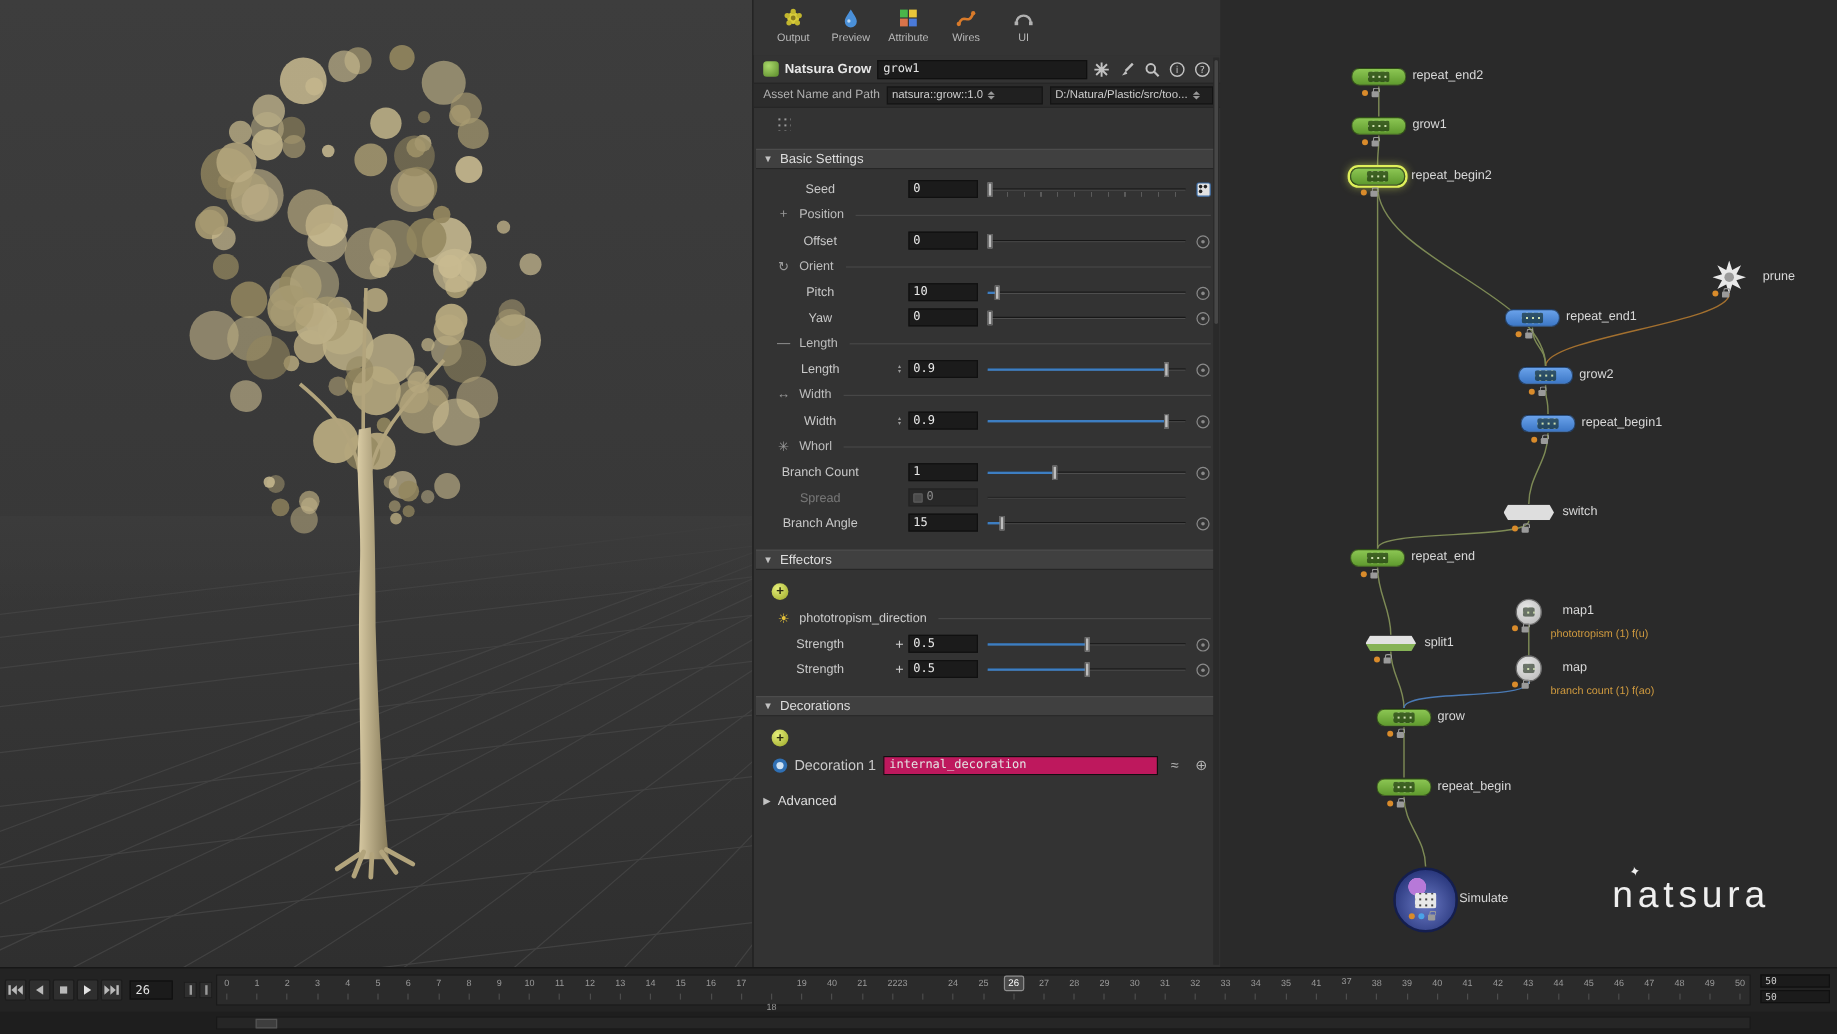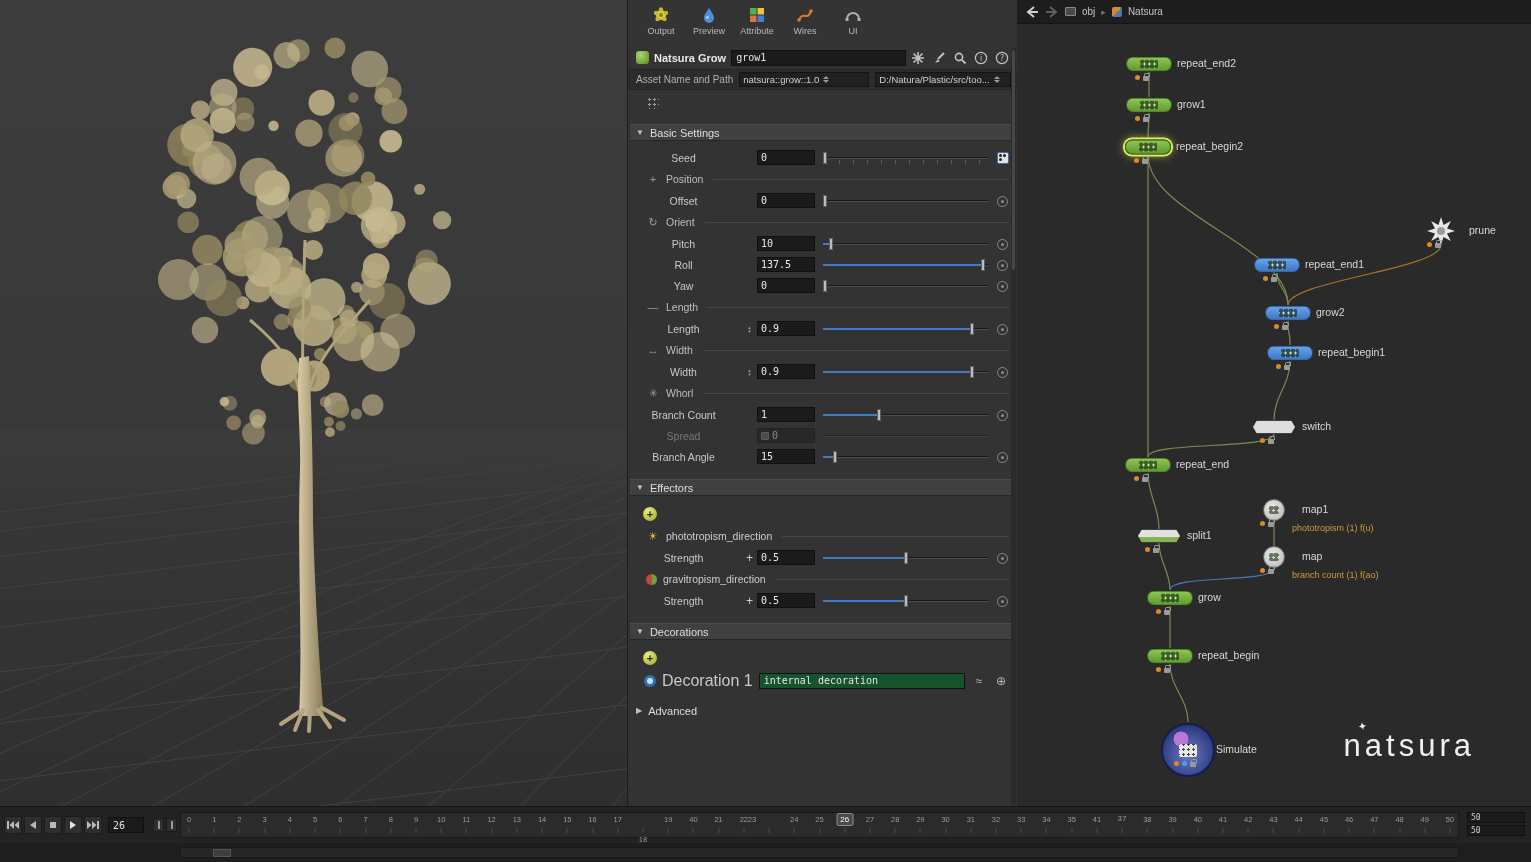--- a/index.html
+++ b/index.html
@@ -82,22 +82,22 @@
   .eff-ico.gravity { width:11px; height:11px; border-radius:50%;
     background:linear-gradient(90deg,#bf4a36 50%, #69a348 50%); }
   .eff-label { color:#cccccc; font-size:10.5px; }
   .addrow { height:23px; display:flex; align-items:center; padding-left:15px; }
   .addbtn { width:14px; height:14px; border-radius:50%; background:radial-gradient(circle at 35% 30%, #e6ef7a, #9aa626);
     color:#2c2c10; font-size:11px; font-weight:bold; display:flex; align-items:center; justify-content:center; }
   .decorow { display:flex; align-items:center; height:23px; padding:0 8px 0 16px; gap:6px; }
   .eye { width:12px; height:12px; border-radius:50%; background:#2f6fb3; position:relative; flex:none; }
   .eye::before { content:''; position:absolute; left:3px; top:3px; width:6px; height:6px; border-radius:50%;
     background:#cfe2f4; }
-  .deco-label { color:#c9c9c9; font-size:16px; white-space:nowrap; }
-  .deco-field { flex:1; height:16px; background:#14532d; border:1px solid #101010; color:#e4e4e4;
+  .deco-label { color:#c9c9c9; font-size:12px; white-space:nowrap; }
+  .deco-field { flex:1; height:16px; background:#be185d; border:1px solid #101010; color:#e4e4e4;
     font-family:"DejaVu Sans Mono",monospace; font-size:10px; padding:0 4px; }
   .deco-ico { width:16px; text-align:center; color:#b5b5b5; font-size:12px; }
   .pscroll { position:absolute; right:1px; top:48px; width:5px; height:756px; background:#2a2a2a; }
   .pscroll::before { content:''; position:absolute; left:1px; top:2px; width:3px; height:220px; background:#474747; border-radius:2px; }
   
   .network { position:absolute; left:1017px; top:0; width:514px; height:806px; background:#2a2a2a; overflow:hidden; }
   .net-bar { position:relative; z-index:3; display:flex; align-items:center; gap:6px; height:24px; padding:0 8px;
     background:#1d1d1d; border-bottom:1px solid #151515; }
   .net-bar .crumb { font-size:10px; color:#c3c3c3; }
   .crumb-ic1 { width:11px; height:9px; border:1px solid #8a8a8a; border-radius:1px; background:#4a4a4a; }
@@ -476,33 +476,20 @@
               <span class="fval">10</span>
             </div>
             <div class="pslider">
               <div class="track"></div>
               <div class="fill" style="width: 5%; background: rgb(61, 126, 194);"></div>
               <div class="handle" style="left: calc(5% - 2px);"></div>
             </div>
             <div class="pmenu menu-ic"></div>
           </div>
           <div class="prow">
-            <div class="plabel">Roll</div>
-            <div class="pslot"></div>
-            <div class="pfield">
-              <span class="fval">137.5</span>
-            </div>
-            <div class="pslider">
-              <div class="track"></div>
-              <div class="fill" style="width: 97%; background: rgb(61, 126, 194);"></div>
-              <div class="handle" style="left: calc(97% - 2px);"></div>
-            </div>
-            <div class="pmenu menu-ic"></div>
-          </div>
-          <div class="prow">
             <div class="plabel">Yaw</div>
             <div class="pslot"></div>
             <div class="pfield">
               <span class="fval">0</span>
             </div>
             <div class="pslider">
               <div class="track"></div>
               <div class="handle" style="left: calc(1% - 2px);"></div>
             </div>
             <div class="pmenu menu-ic"></div>
@@ -611,25 +598,20 @@
             <div class="pslot plusbox">+</div>
             <div class="pfield">
               <span class="fval">0.5</span>
             </div>
             <div class="pslider">
               <div class="track"></div>
               <div class="fill" style="width: 50%; background: rgb(61, 126, 194);"></div>
               <div class="handle" style="left: calc(50% - 2px);"></div>
             </div>
             <div class="pmenu menu-ic"></div>
-          </div>
-          <div class="effrow">
-            <span class="eff-ico gravity"></span>
-            <span class="eff-label">gravitropism_direction</span>
-            <span class="sh-line"></span>
           </div>
           <div class="prow">
             <div class="plabel">Strength</div>
             <div class="pslot plusbox">+</div>
             <div class="pfield">
               <span class="fval">0.5</span>
             </div>
             <div class="pslider">
               <div class="track"></div>
               <div class="fill" style="width: 50%; background: rgb(61, 126, 194);"></div>
@@ -656,35 +638,20 @@
         </div>
         <div class="sec-collapsed">
           <span class="tri">▶</span>
           <span>Advanced</span>
         </div>
       </div>
     <div class="pscroll"></div>
   </div>
 
   <div class="network">
-    <div class="net-bar">
-      <svg width="14" height="12">
-        <path d="M9,1 L3,6 L9,11" stroke="#cfcfcf" stroke-width="2" fill="none"></path>
-          <path d="M3,6 L13,6" stroke="#cfcfcf" stroke-width="2"></path>
-      </svg>
-      <svg width="14" height="12">
-        <path d="M5,1 L11,6 L5,11" stroke="#5e5e5e" stroke-width="2" fill="none"></path>
-          <path d="M1,6 L11,6" stroke="#5e5e5e" stroke-width="2"></path>
-      </svg>
-      <span class="crumb-ic1"></span>
-      <span class="crumb">obj</span>
-      <span class="crumb-sep">▸</span>
-      <span class="crumb-ic2"></span>
-      <span class="crumb">Natsura</span>
-    </div>
     <svg id="net-wires" width="514" height="806">
         <path d="M132,72 C132,88 132,81 132,97" fill="none" stroke="#7d8a55" stroke-width="1.2"></path>
         <path d="M132,113 C132,129 131,123 131,139" fill="none" stroke="#7d8a55" stroke-width="1.2"></path>
         <path d="M131,155 C131,215 271,245 271,305" fill="none" stroke="#7d8a55" stroke-width="1.2"></path>
         <path d="M131,155 C131,275.8 131,336.2 131,457" fill="none" stroke="#7d8a55" stroke-width="1.2"></path>
         <path d="M424,245 C424,269 271,281 271,305" fill="none" stroke="#a3702f" stroke-width="1.2"></path>
         <path d="M260,273 C260,289 271,289 271,305" fill="none" stroke="#7d8a55" stroke-width="1.2"></path>
         <path d="M271,321 C271,337 273,329 273,345" fill="none" stroke="#7d8a55" stroke-width="1.2"></path>
         <path d="M273,361 C273,384.6 257,396.4 257,420" fill="none" stroke="#7d8a55" stroke-width="1.2"></path>
         <path d="M257,434 C257,450 131,441 131,457" fill="none" stroke="#7d8a55" stroke-width="1.2"></path>

